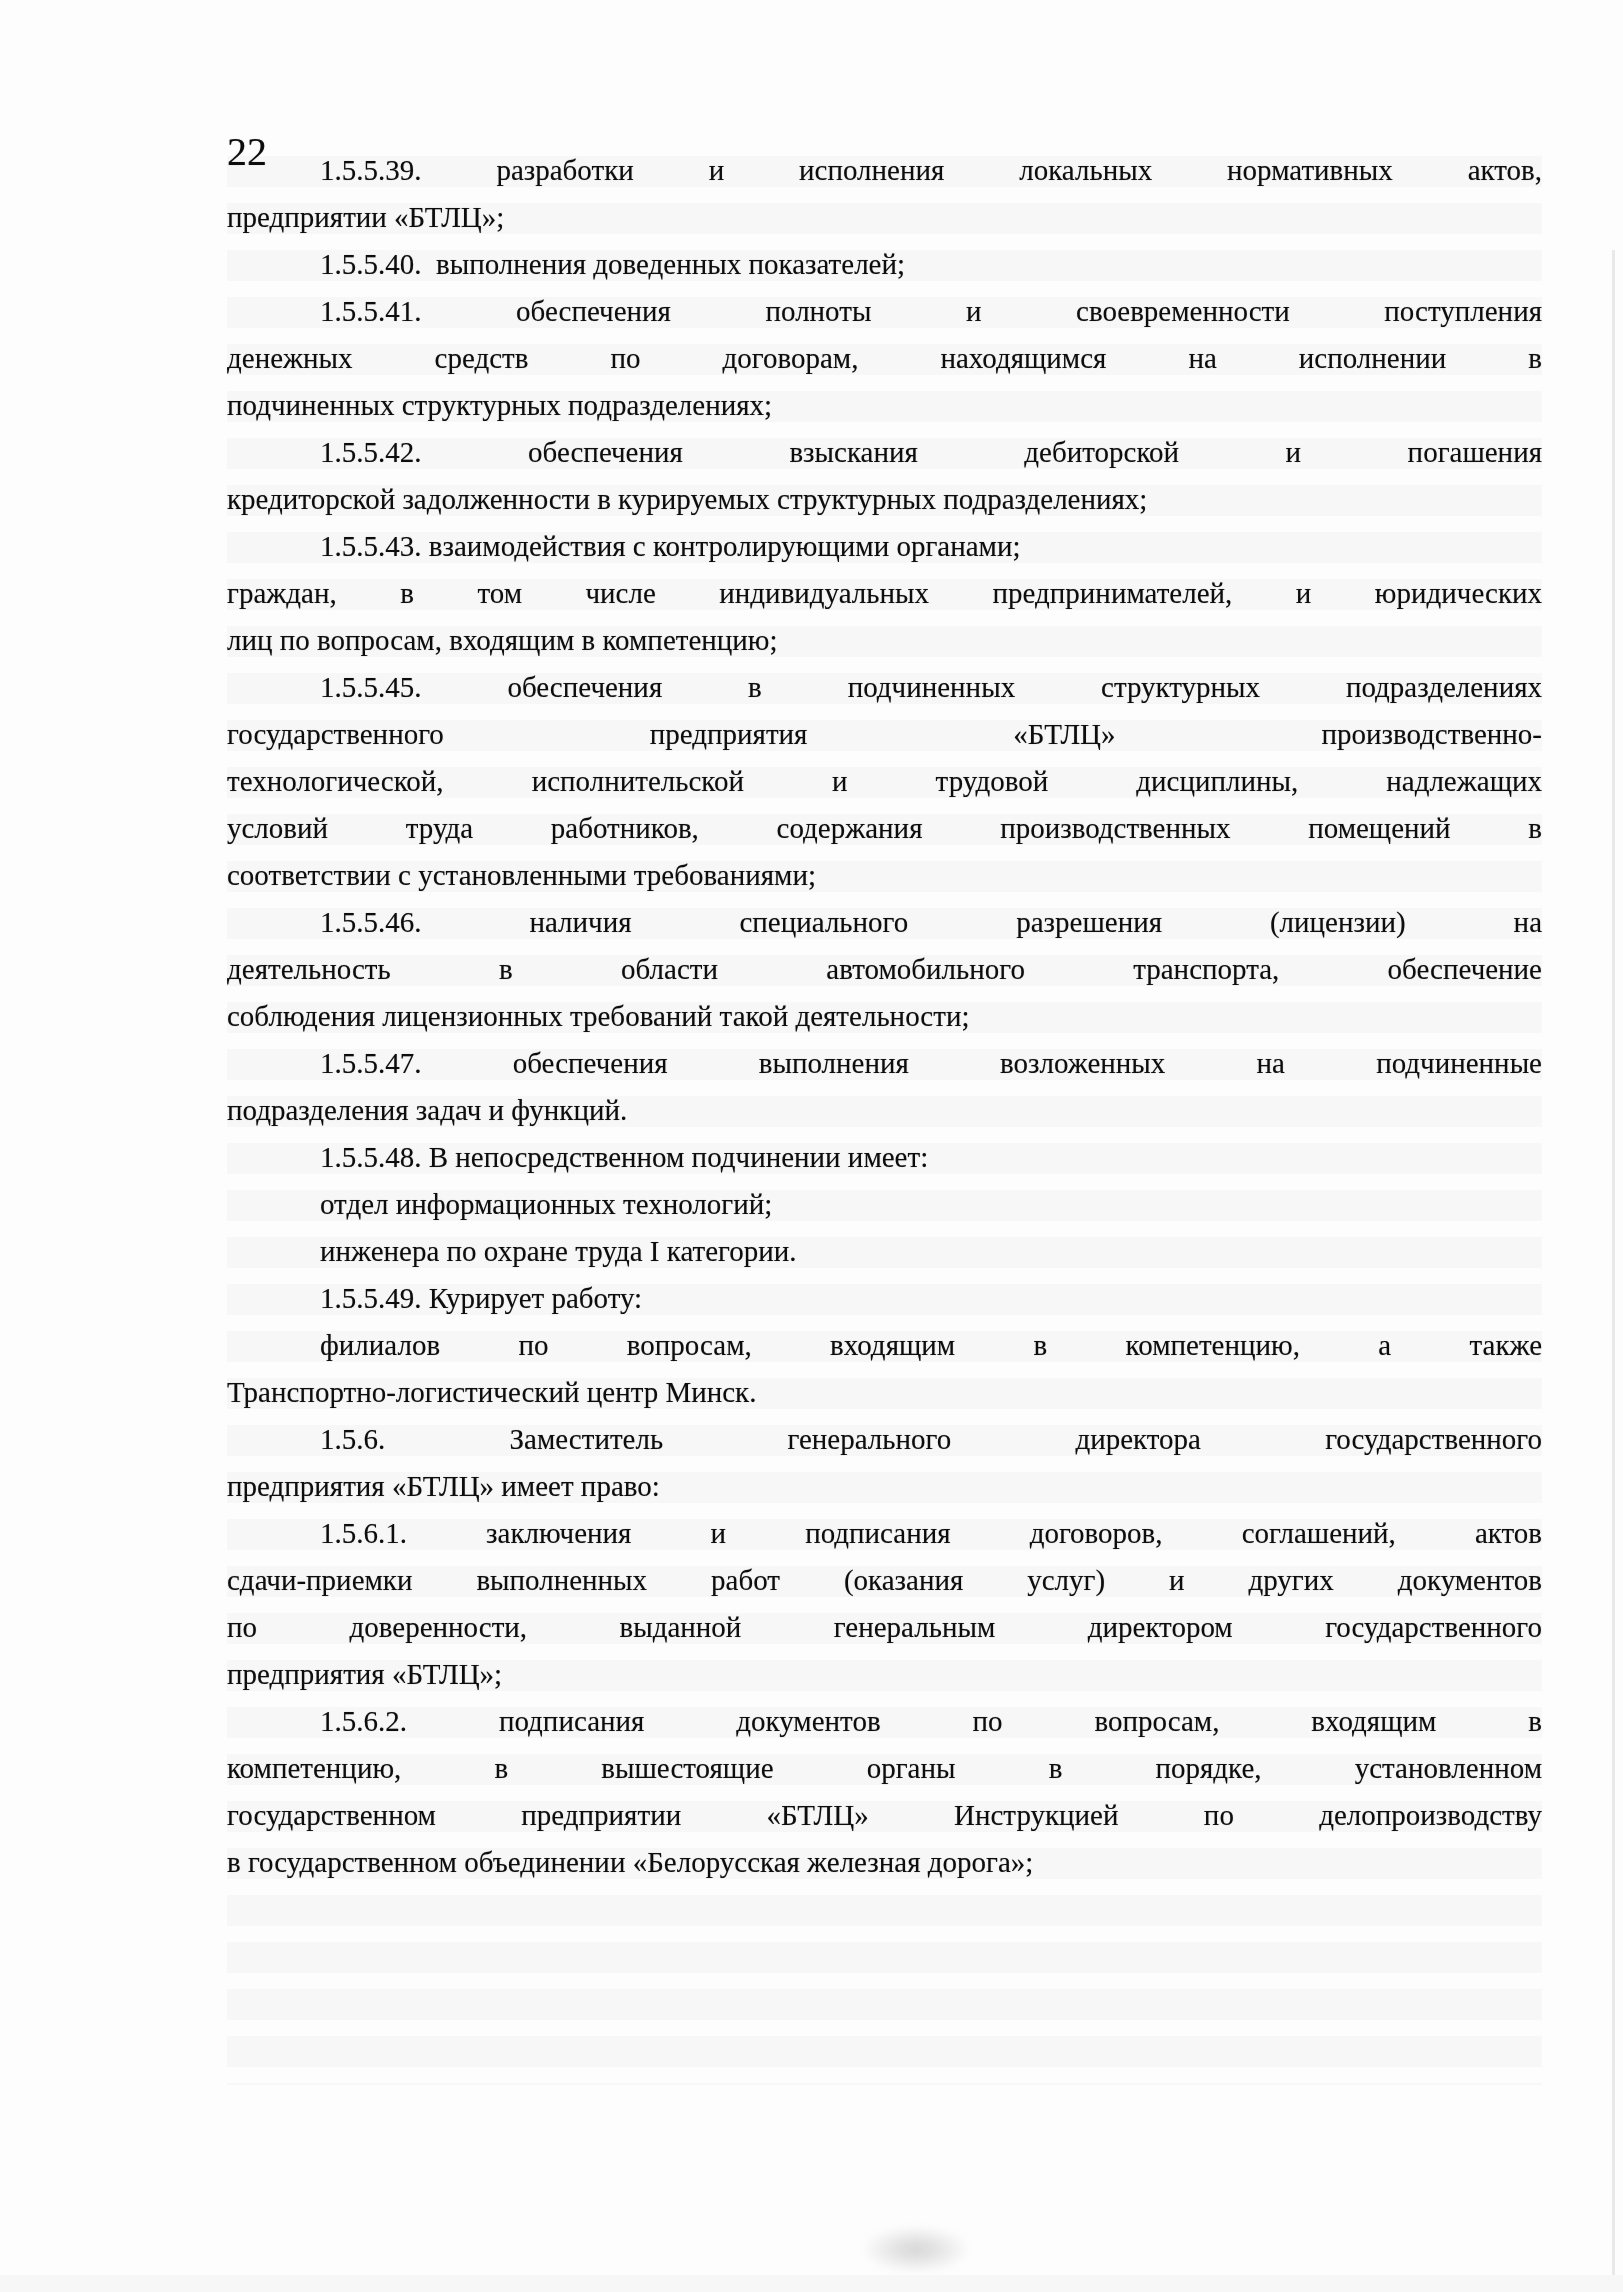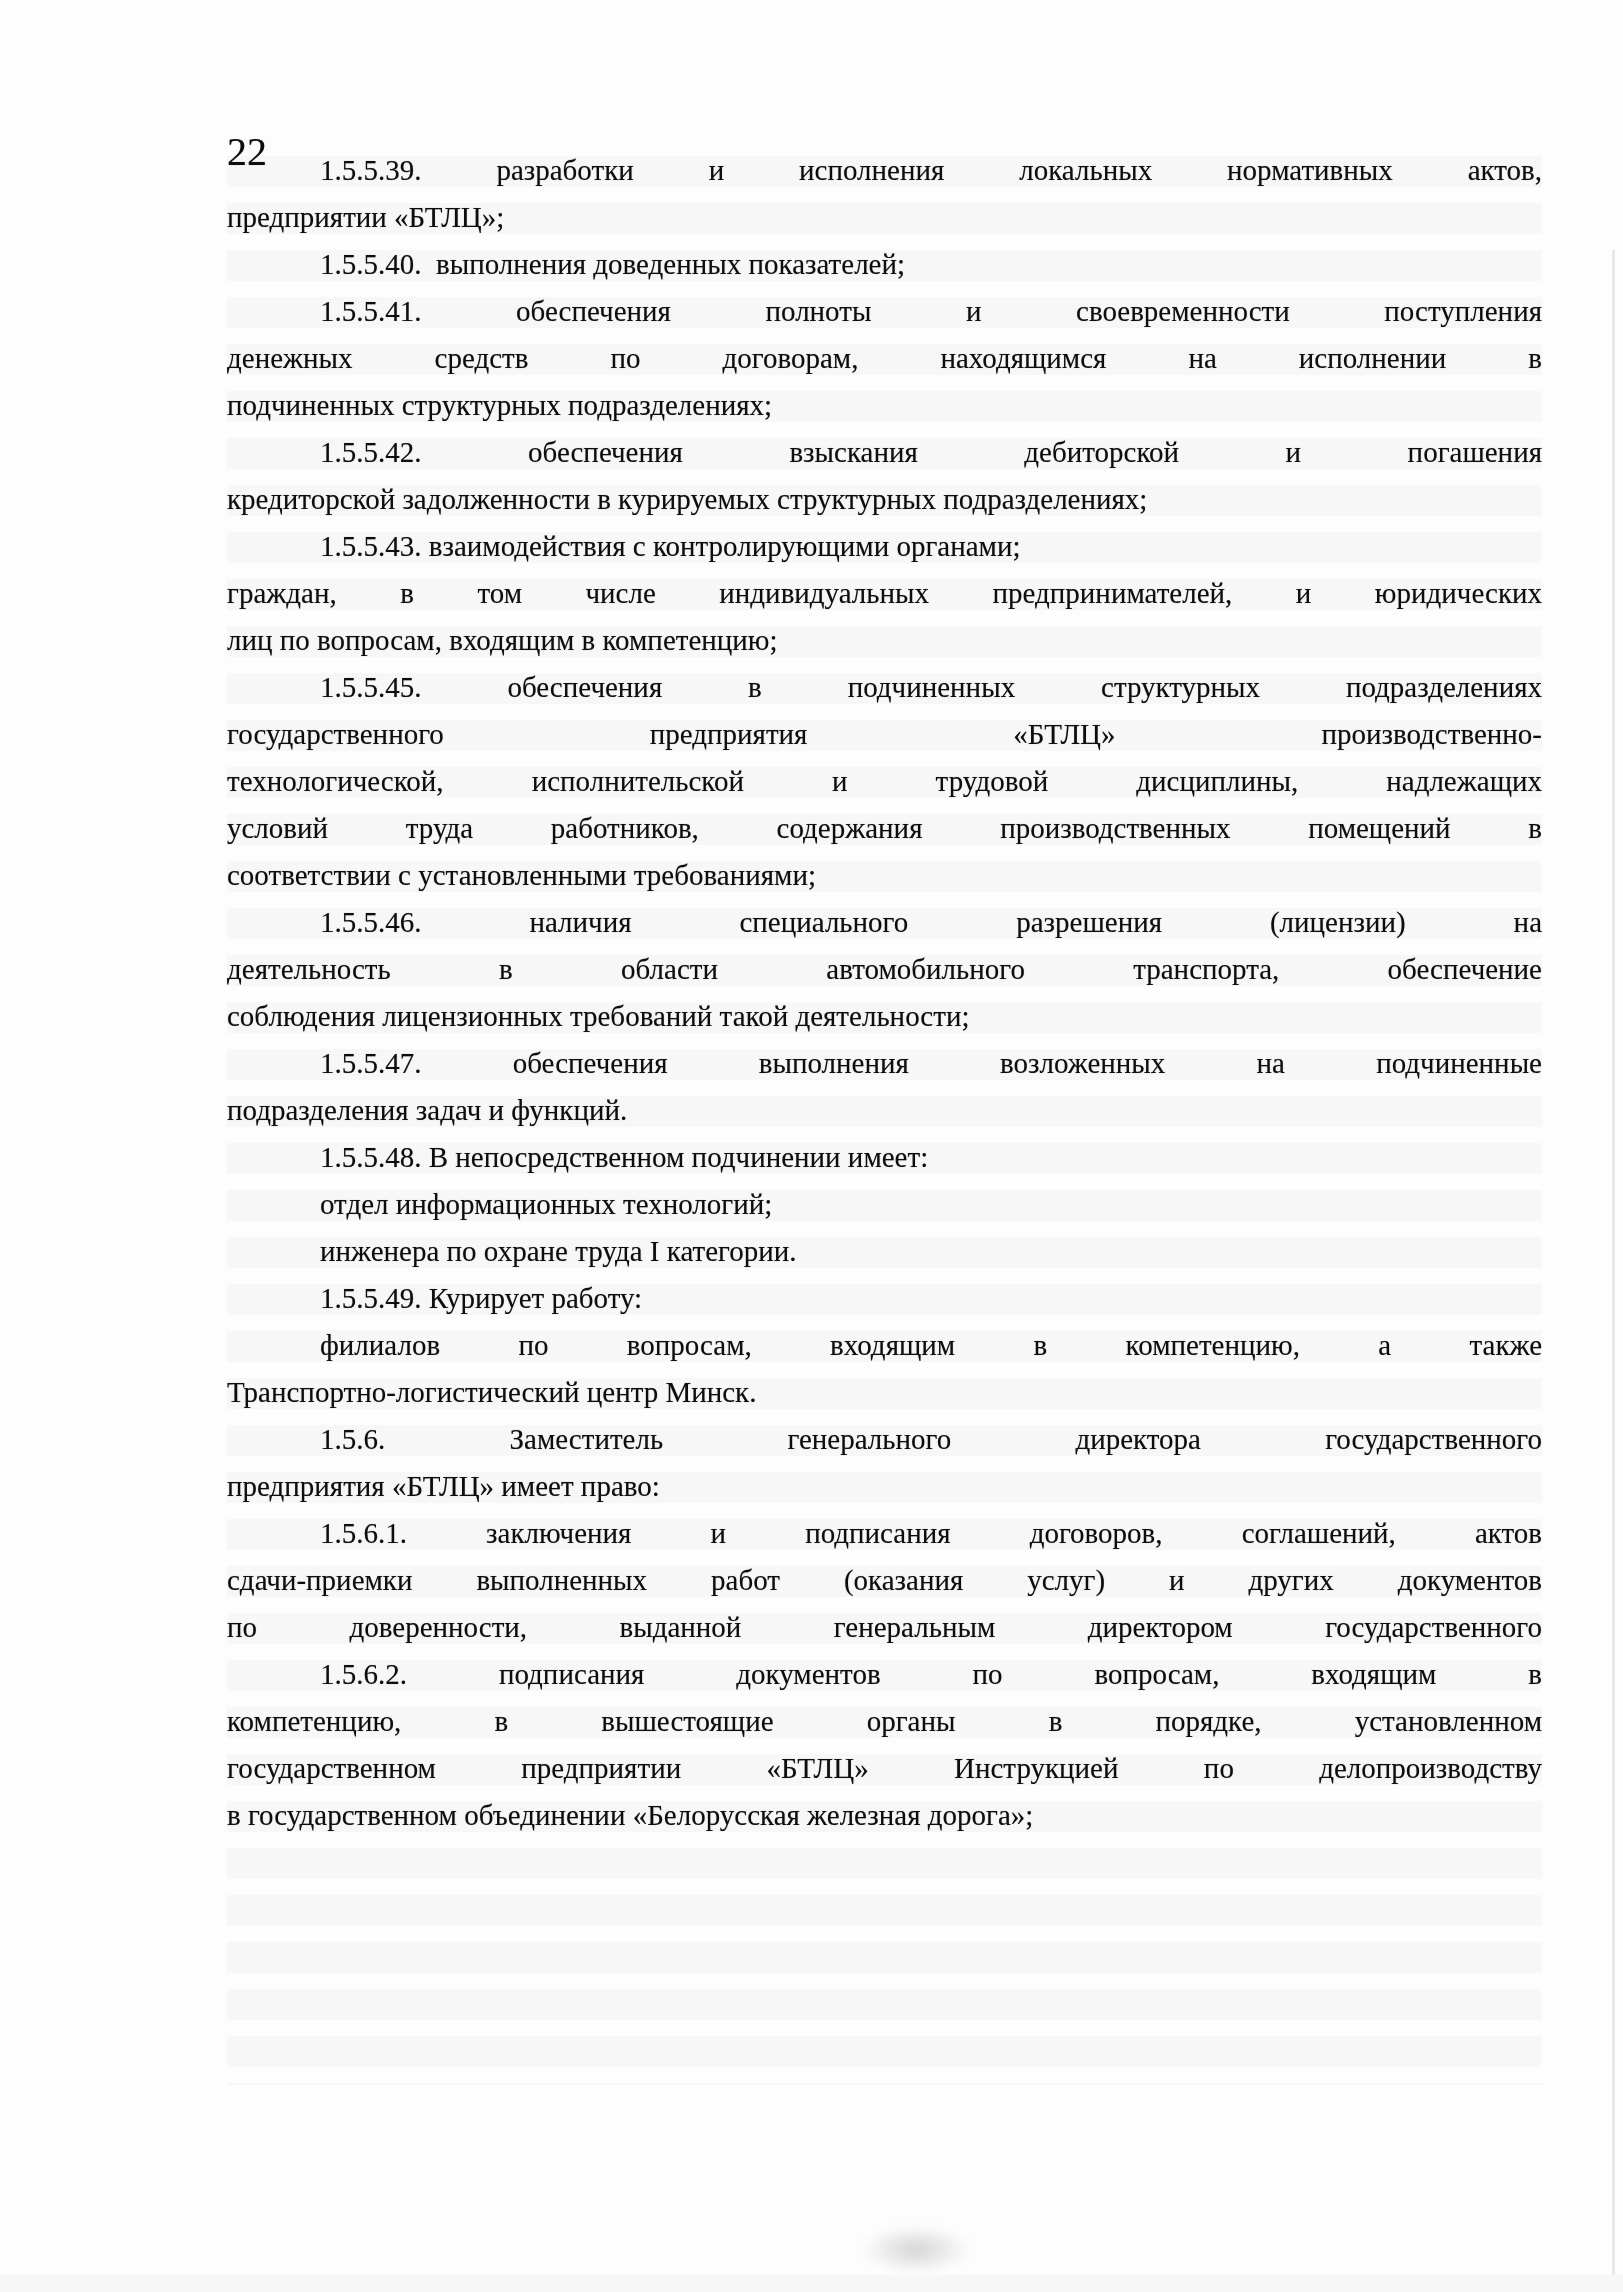--- a/index.html
+++ b/index.html
@@ -108,20 +108,21 @@
       <div class="line first last">отдел информационных технологий;</div>
       <div class="line first last">инженера по охране труда I категории.</div>
       <div class="line first last">1.5.5.49. Курирует работу:</div>
       <div class="line first">филиалов по вопросам, входящим в компетенцию, а также</div>
       <div class="line last">Транспортно-логистический центр Минск.</div>
       <div class="line first">1.5.6. Заместитель генерального директора государственного</div>
       <div class="line last">предприятия «БТЛЦ» имеет право:</div>
       <div class="line first">1.5.6.1. заключения и подписания договоров, соглашений, актов</div>
       <div class="line">сдачи-приемки выполненных работ (оказания услуг) и других документов</div>
       <div class="line">по доверенности, выданной генеральным директором государственного</div>
+      <div class="line last">предприятия «БТЛЦ»;</div>
       <div class="line first">1.5.6.2. подписания документов по вопросам, входящим в</div>
       <div class="line">компетенцию, в вышестоящие органы в порядке, установленном</div>
       <div class="line">государственном предприятии «БТЛЦ» Инструкцией по делопроизводству</div>
       <div class="line last">в государственном объединении «Белорусская железная дорога»;</div>
     </div>
 
   <div class="smudge"></div>
   <div class="edge-line"></div>
   <div class="bottom-band"></div>
 </div>

